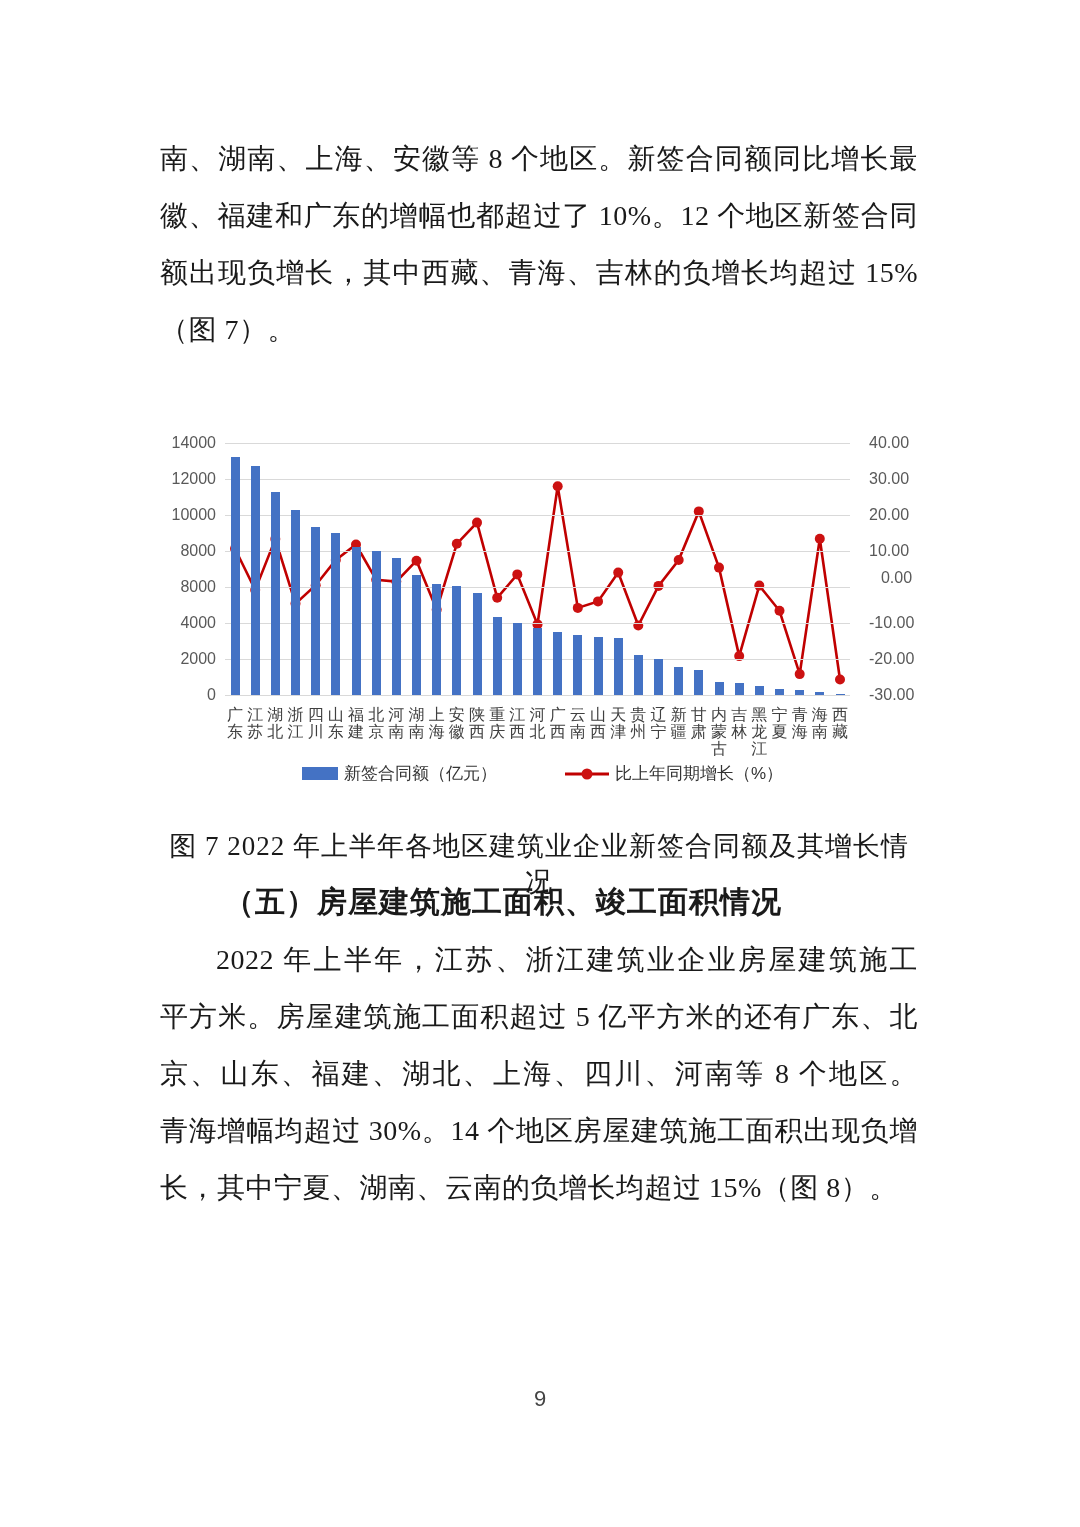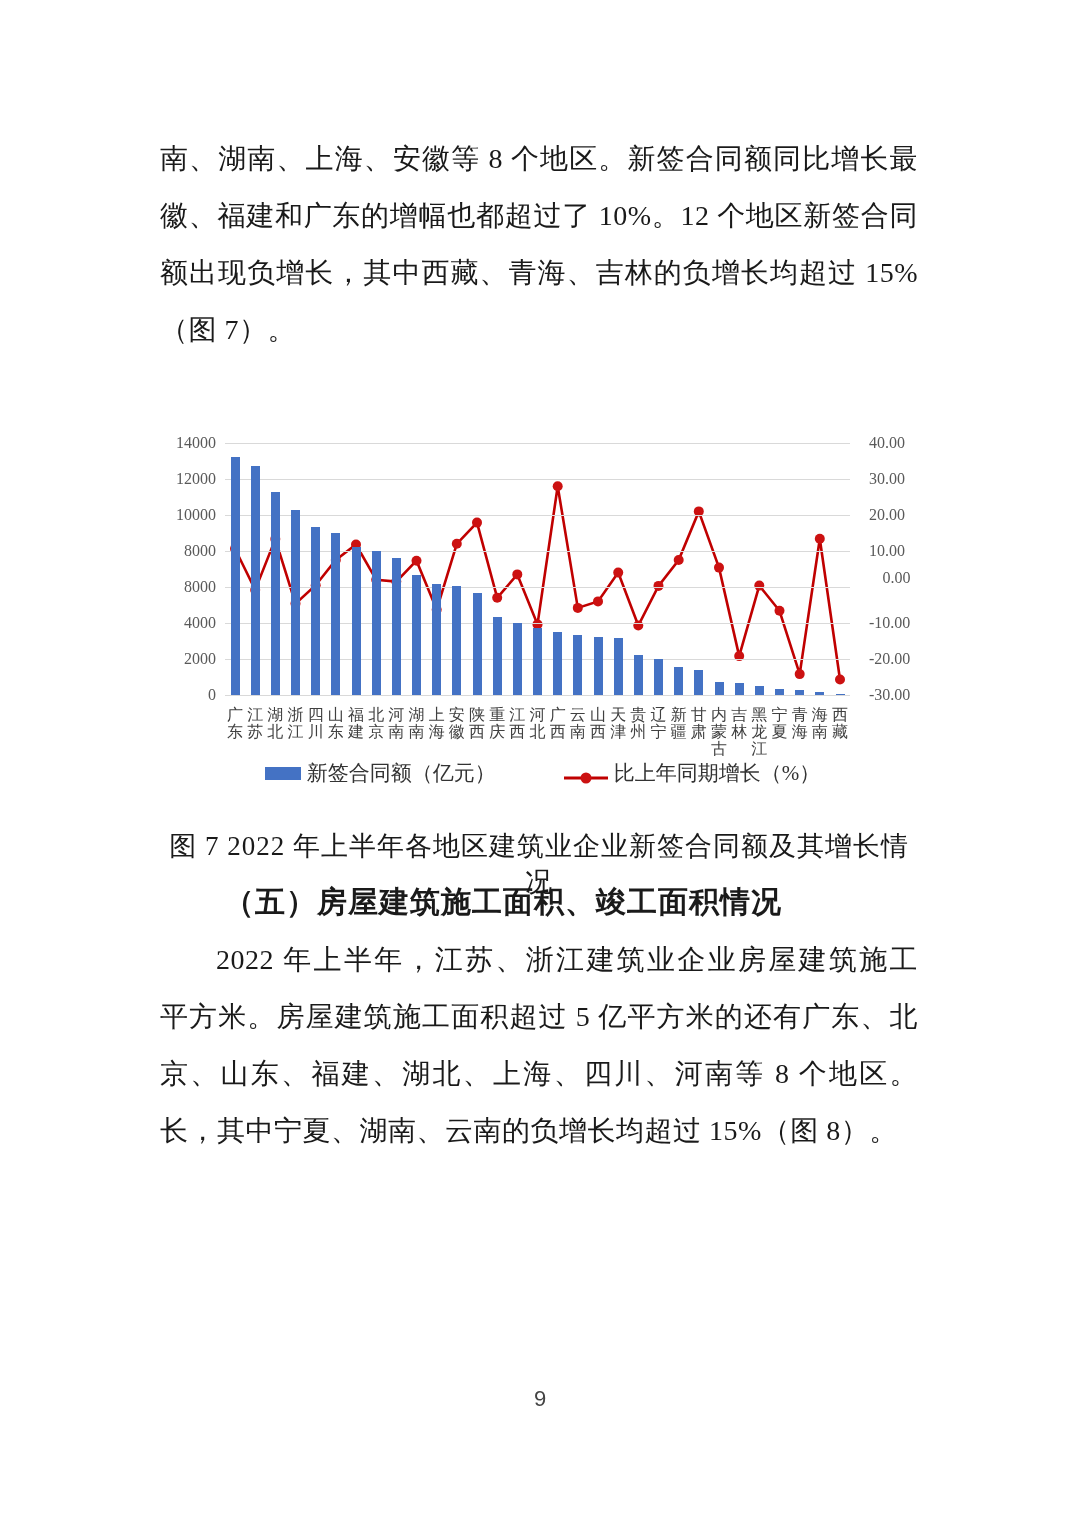--- a/index.html
+++ b/index.html
@@ -2,33 +2,33 @@
 <html><head>
 <meta charset="utf-8">
 <style>
   html,body{margin:0;padding:0;background:#ffffff;}
   body{width:1080px;height:1527px;position:relative;font-family:"Liberation Serif","DejaVu Serif",serif;color:#1a1a1a;}
   .para{position:absolute;left:160px;width:758px;}
   .tline{height:57px;line-height:57px;font-size:28px;text-align:justify;text-align-last:justify;letter-spacing:0.5px;white-space:nowrap;}
   .tline.lastline{text-align-last:left;}
   .tline.indent{text-indent:56px;}
   
-  #chart{position:absolute;left:170px;top:425px;width:745px;height:375px;font-family:Liberation Serif, serif;}
+  #chart{position:absolute;left:170px;top:425px;width:745px;height:375px;font-family:Liberation Sans, sans-serif;}
   #plot{position:absolute;left:55px;top:18px;width:625px;height:252px;}
   .gridline{position:absolute;left:0;width:625px;height:1px;background:#d9d9d9;}
   .bar{position:absolute;bottom:0;width:9px;background:#4472c4;}
   #line-svg{position:absolute;left:0;top:0;overflow:visible;}
   #axis-left{position:absolute;left:0;top:0;width:46px;height:300px;}
   #axis-right{position:absolute;left:690px;top:0;width:55px;height:300px;}
   .ytick{position:absolute;width:100%;height:18px;line-height:18px;font-size:16px;color:#595959;}
   #axis-left .ytick{text-align:right;}
   #axis-right .ytick{text-align:left;margin-left:9px;}
   #axis-x{position:absolute;left:55px;top:281px;width:625px;height:56px;}
   .xtick{position:absolute;top:0;width:22px;text-align:center;font-size:16px;line-height:17px;color:#404040;white-space:pre-line;}
-  #legend{position:absolute;left:0;top:336px;width:745px;height:24px;display:flex;justify-content:center;gap:14px;font-size:21px;color:#333;}
+  #legend{position:absolute;left:0;top:336px;width:745px;height:24px;display:flex;justify-content:center;gap:14px;font-size:17px;color:#333;}
   .sw-bar{display:inline-block;width:36px;height:13px;background:#4472c4;}
   .sw-line{display:inline-block;width:44px;height:14px;position:relative;}
   .legend-group{display:flex;align-items:center;gap:6px;}
   .legend-gap{width:40px;}
   .caption{position:absolute;left:160px;top:828px;width:758px;text-align:center;font-size:27px;letter-spacing:1px;}
   .heading{position:absolute;left:160px;top:882px;width:758px;margin:0;font-size:30px;font-weight:bold;text-indent:64px;letter-spacing:1px;}
   .pageno{position:absolute;left:0;top:1386px;width:1080px;text-align:center;font-size:22px;color:#444;font-family:"Liberation Sans","DejaVu Sans",sans-serif;}
 </style>
 </head>
 <body>
@@ -223,18 +223,19 @@
   </div>
 
   <div class="caption">图 7 2022 年上半年各地区建筑业企业新签合同额及其增长情况</div>
 
   <h3 class="heading">（五）房屋建筑施工面积、竣工面积情况</h3>
 
   <div class="para" style="top:931px;">
     <div class="tline indent">2022 年上半年，江苏、浙江建筑业企业房屋建筑施工</div>
     <div class="tline">平方米。房屋建筑施工面积超过 5 亿平方米的还有广东、北</div>
     <div class="tline">京、山东、福建、湖北、上海、四川、河南等 8 个地区。</div>
+    <div class="tline">青海增幅均超过 30%。14 个地区房屋建筑施工面积出现负增</div>
     <div class="tline lastline">长，其中宁夏、湖南、云南的负增长均超过 15%（图 8）。</div>
   </div>
 
   <div class="pageno">9</div>
 
 </div>
 
 </body></html>

